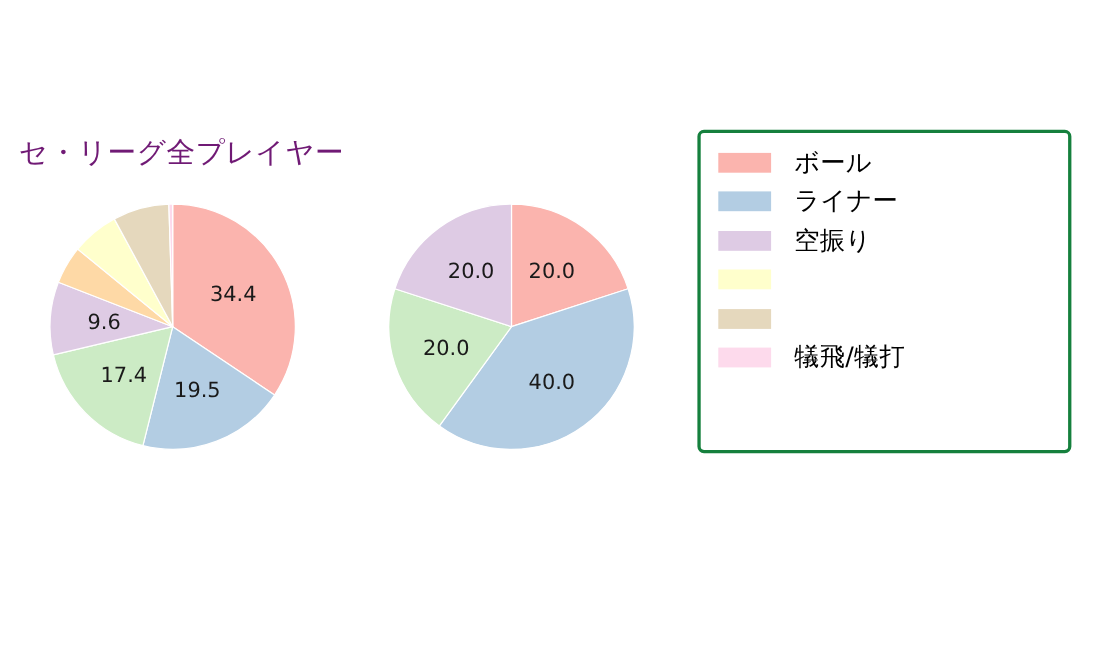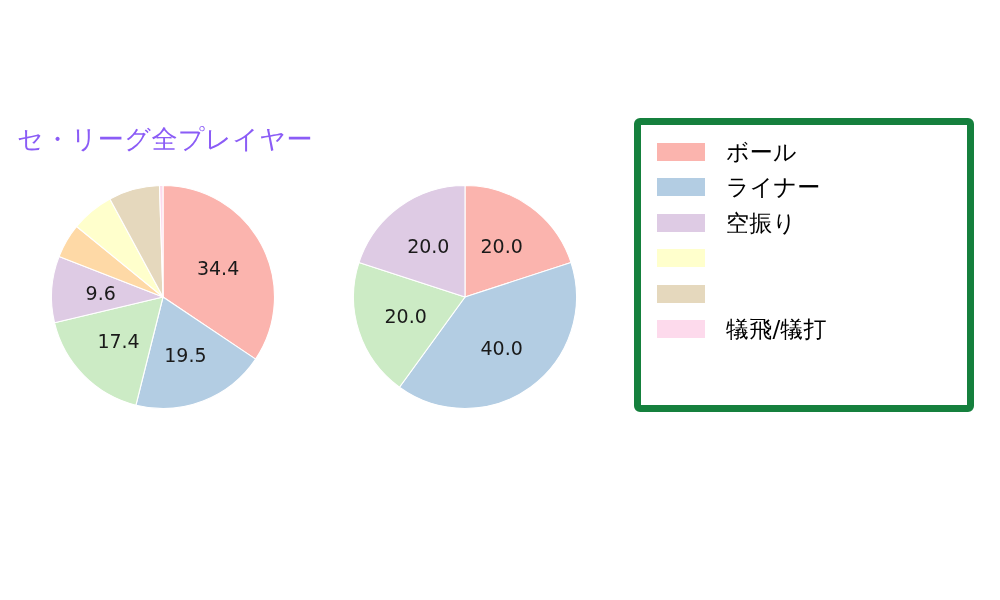--- a/index.html
+++ b/index.html
@@ -34,33 +34,33 @@
   #panel-player { left: 330px; width: 300px; }
 
   .panel-title {
     position: absolute;
     top: 122px;
     left: 0;
     width: 100%;
     text-align: center;
     font-size: 26px;
     line-height: 34px;
-    color: #8b5cf6;
+    color: #701a75;
     white-space: nowrap;
     letter-spacing: 0.5px;
   }
   #panel-league .panel-title { top: 122px; }
   #panel-player .panel-title { top: 122px; }
 
   .pie-wrap {
     position: absolute;
     width: 224px;
     height: 224px;
   }
-  #panel-league .pie-wrap { left: 51px;  top: 185px; text-align: right; }
+  #panel-league .pie-wrap { left: 45px;  top: 185px; text-align: right; }
   #panel-player .pie-wrap { left: 23px;  top: 185px; }
 
   .pie-svg {
     display: block;
     width: 224px;
     height: 224px;
     overflow: visible;
   }
 
   .wedge {
@@ -79,21 +79,21 @@
 
   
   #legend {
     position: absolute;
     left: 634px;
     top: 118px;
     width: 340px;
     height: 294px;
     box-sizing: border-box;
     background: #ffffff;
-    border: 7px solid #15803d;
+    border: 3px solid #15803d;
     border-radius: 6px;
     box-shadow: 0 0 0 0 rgba(0,0,0,0);
     padding: 9px 0 0 0;
   }
   .legend-row {
     display: flex;
     align-items: center;
     height: 35.5px;
     padding-left: 16px;
   }

